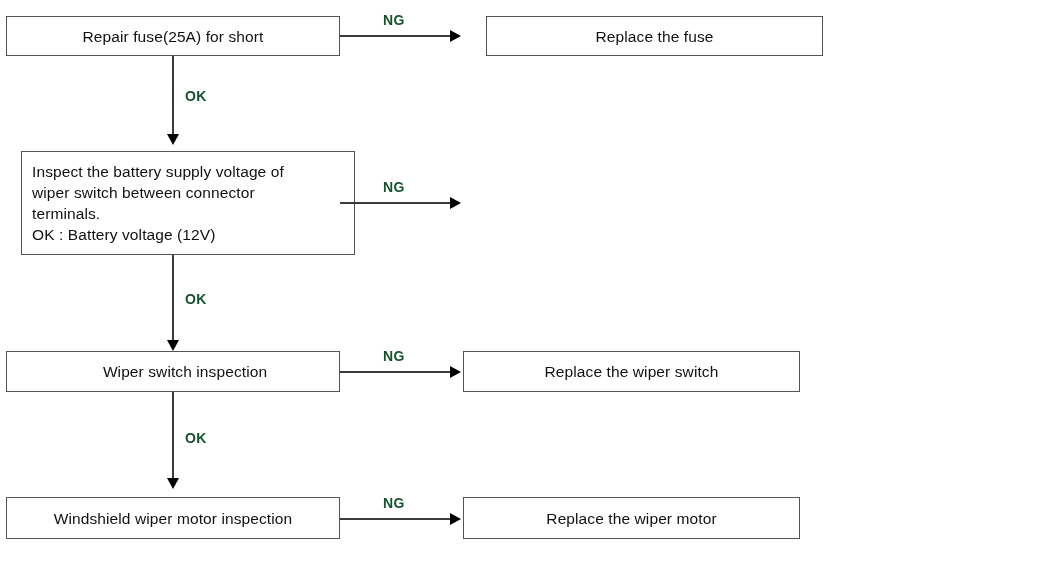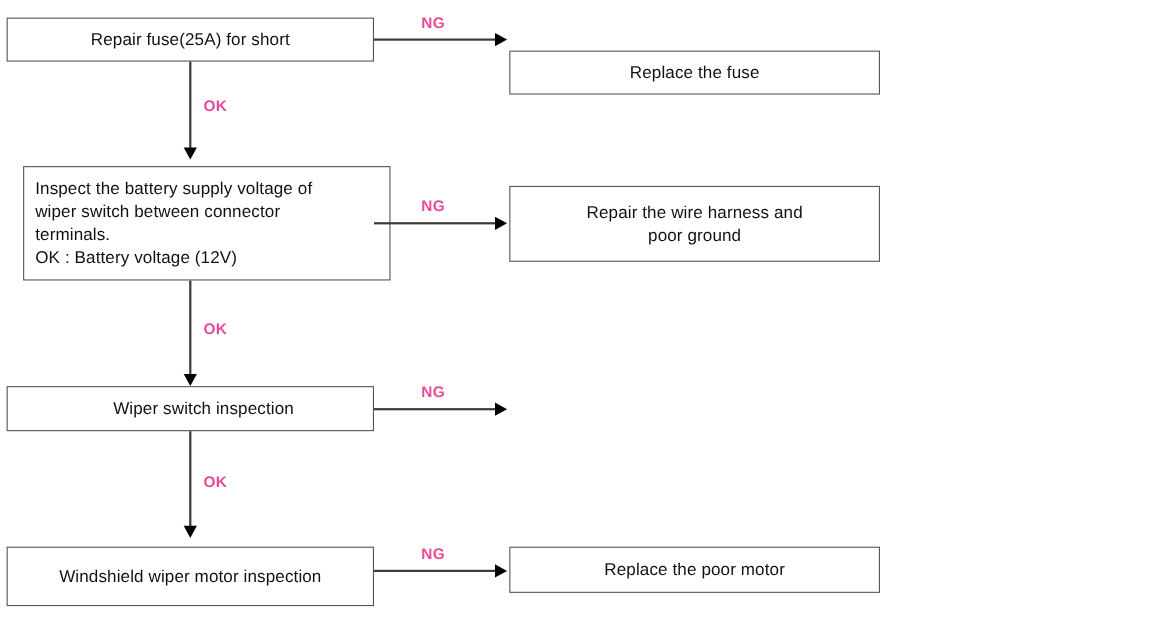--- a/index.html
+++ b/index.html
@@ -42,21 +42,21 @@
     white-space: pre-line;
     letter-spacing: 0.1px;
   }
   .node-box.left-align .node-text {
     padding-left: 10px;
   }
   .edge-label {
     position: absolute;
     font-size: 14px;
     font-weight: bold;
-    color: #ec4899;
+    color: #14532d;
     letter-spacing: 0.3px;
   }
   .h-line {
     position: absolute;
     height: 1.6px;
     background: #3a3a3a;
   }
   .v-line {
     position: absolute;
     width: 1.6px;
@@ -85,66 +85,65 @@
 <div id="flowchart-canvas">
 
   <div class="node-box center" style="left:6px; top:16px; width:334px; height:40px;">
     <span class="node-text">Repair fuse(25A) for short</span>
   </div>
 
   <div class="h-line" style="left:340px; top:35px; width:112px;"></div>
   <div class="arrow-right" style="left:450px; top:30px;"></div>
   <div class="edge-label" style="left:383px; top:12px;">NG</div>
 
-  <div class="node-box center" style="left:463px; top:16px; width:337px; height:40px;margin-top:30px;">
+  <div class="node-box center" style="left:486px; top:16px; width:337px; height:40px;">
     <span class="node-text">Replace the fuse</span>
   </div>
 
   <div class="v-line" style="left:172px; top:56px; height:80px;"></div>
   <div class="arrow-down" style="left:167px; top:134px;"></div>
   <div class="edge-label" style="left:185px; top:88px;">OK</div>
 
   <div class="node-box left-align" style="left:6px; top:151px; width:334px; height:104px;">
     <span class="node-text">Inspect the battery supply voltage of
 wiper switch between connector
 terminals.
 OK : Battery voltage (12V)</span>
   </div>
 
   <div class="h-line" style="left:340px; top:202px; width:112px;"></div>
   <div class="arrow-right" style="left:450px; top:197px;"></div>
   <div class="edge-label" style="left:383px; top:179px;">NG</div>
 
-  <div class="node-box center" style="left:463px; top:169px; width:337px; height:69px;">
-    <span class="node-text">Repair the wire harness and
-poor ground</span>
-  </div>
 
   <div class="v-line" style="left:172px; top:255px; height:87px;"></div>
   <div class="arrow-down" style="left:167px; top:340px;"></div>
   <div class="edge-label" style="left:185px; top:291px;">OK</div>
 
   <div class="node-box center" style="left:6px; top:351px; width:334px; height:41px;padding-left:24px;">
     <span class="node-text">Wiper switch inspection</span>
   </div>
 
   <div class="h-line" style="left:340px; top:371px; width:112px;"></div>
   <div class="arrow-right" style="left:450px; top:366px;"></div>
   <div class="edge-label" style="left:383px; top:348px;">NG</div>
 
+  <div class="node-box center" style="left:463px; top:351px; width:337px; height:41px;">
+    <span class="node-text">Replace the wiper switch</span>
+  </div>
 
   <div class="v-line" style="left:172px; top:392px; height:88px;"></div>
   <div class="arrow-down" style="left:167px; top:478px;"></div>
   <div class="edge-label" style="left:185px; top:430px;">OK</div>
 
-  <div class="node-box center" style="left:6px; top:497px; width:334px; height:54px;">
+  <div class="node-box center" style="left:6px; top:497px; width:334px; height:42px;">
     <span class="node-text">Windshield wiper motor inspection</span>
   </div>
 
   <div class="h-line" style="left:340px; top:518px; width:112px;"></div>
   <div class="arrow-right" style="left:450px; top:513px;"></div>
   <div class="edge-label" style="left:383px; top:495px;">NG</div>
 
   <div class="node-box center" style="left:463px; top:497px; width:337px; height:42px;">
-    <span class="node-text">Replace the poor motor</span>
+    <span class="node-text">Replace the wiper motor</span>
   </div>
 
 </div>
 
 </body></html>

